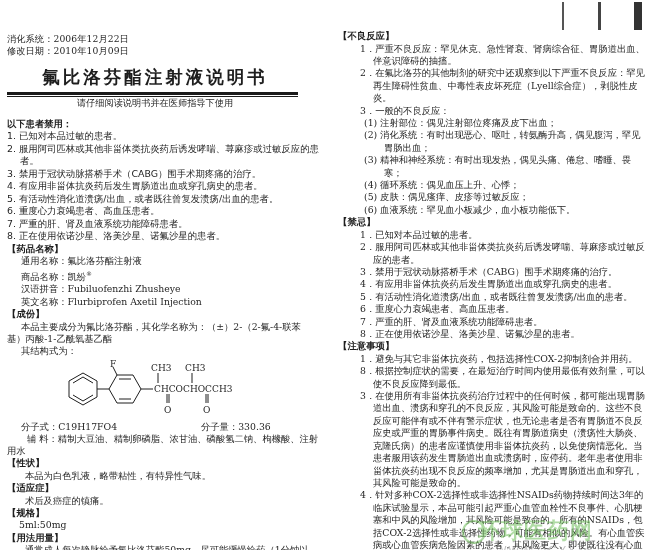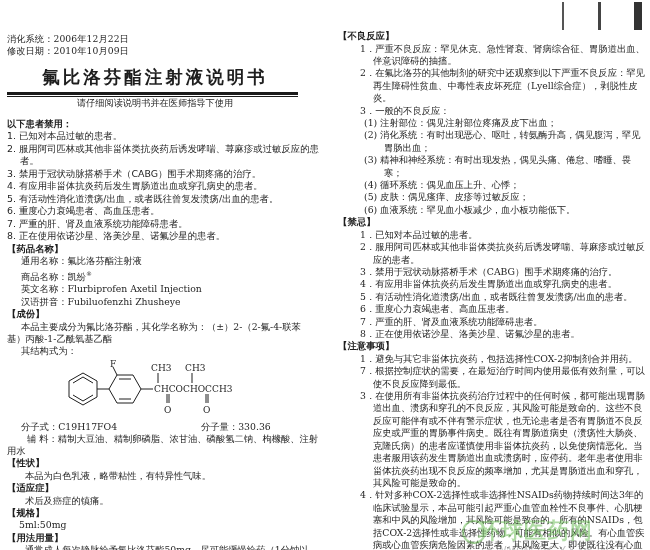--- a/index.html
+++ b/index.html
@@ -72,22 +72,22 @@
       <div class="li">4.  有应用非甾体抗炎药后发生胃肠道出血或穿孔病史的患者。</div>
       <div class="li">5.  有活动性消化道溃疡/出血，或者既往曾复发溃疡/出血的患者。</div>
       <div class="li">6.  重度心力衰竭患者、高血压患者。</div>
       <div class="li">7.  严重的肝、肾及血液系统功能障碍患者。</div>
       <div class="li">8.  正在使用依诺沙星、洛美沙星、诺氟沙星的患者。</div>
     </div>
 
     <div class="sec">【药品名称】</div>
     <div class="kv">通用名称：氟比洛芬酯注射液</div>
     <div class="kv"><span>商品名称：凯纷</span><sup>®</sup></div>
+    <div class="kv">汉语拼音：Fubiluofenzhi Zhusheye</div>
     <div class="kv">英文名称：Flurbiprofen Axetil Injection</div>
-    <div class="kv">汉语拼音：Fubiluofenzhi Zhusheye</div>
 
     <div class="sec">【成份】</div>
     <div class="p indent" style="text-indent:14px; padding-left:0;">本品主要成分为氟比洛芬酯，其化学名称为：（±）2-（2-氟-4-联苯基）丙酸-1-乙酰氧基乙酯</div>
     <div class="p indent">其结构式为：</div>
 
     <div class="chem">
       <svg width="300" height="62" viewBox="0 0 300 62">
         <g fill="none" stroke="#1e1e1e" stroke-width="1">
 
           <polygon points="62,22 76,14 90,22 90,38 76,46 62,38"></polygon>
@@ -155,21 +155,21 @@
     <div class="r-li">2．服用阿司匹林或其他非甾体类抗炎药后诱发哮喘、荨麻疹或过敏反应的患者。</div>
     <div class="r-li">3．禁用于冠状动脉搭桥手术（CABG）围手术期疼痛的治疗。</div>
     <div class="r-li">4．有应用非甾体抗炎药后发生胃肠道出血或穿孔病史的患者。</div>
     <div class="r-li">5．有活动性消化道溃疡/出血，或者既往曾复发溃疡/出血的患者。</div>
     <div class="r-li">6．重度心力衰竭患者、高血压患者。</div>
     <div class="r-li">7．严重的肝、肾及血液系统功能障碍患者。</div>
     <div class="r-li">8．正在使用依诺沙星、洛美沙星、诺氟沙星的患者。</div>
 
     <div class="r-sec">【注意事项】</div>
     <div class="r-li">1．避免与其它非甾体抗炎药，包括选择性COX-2抑制剂合并用药。</div>
-    <div class="r-li">7．根据控制症状的需要，在最短治疗时间内使用最低有效剂量，可以使不良反应降到最低。</div>
+    <div class="r-li">8．根据控制症状的需要，在最短治疗时间内使用最低有效剂量，可以使不良反应降到最低。</div>
     <div class="r-li">3．在使用所有非甾体抗炎药治疗过程中的任何时候，都可能出现胃肠道出血、溃疡和穿孔的不良反应，其风险可能是致命的。这些不良反应可能伴有或不伴有警示症状，也无论患者是否有胃肠道不良反应史或严重的胃肠事件病史。既往有胃肠道病史（溃疡性大肠炎、克隆氏病）的患者应谨慎使用非甾体抗炎药，以免使病情恶化。当患者服用该药发生胃肠道出血或溃疡时，应停药。老年患者使用非甾体抗炎药出现不良反应的频率增加，尤其是胃肠道出血和穿孔，其风险可能是致命的。</div>
     <div class="r-li">4．针对多种COX-2选择性或非选择性NSAIDs药物持续时间达3年的临床试验显示，本品可能引起严重心血管血栓性不良事件、心肌梗塞和中风的风险增加，其风险可能是致命的。所有的NSAIDs，包括COX-2选择性或非选择性药物，可能有相似的风险。有心血管疾病或心血管疾病危险因素的患者，其风险更大。即使既往没有心血管症状，医生和患者也应对此类事件的发生保持警惕。应告知患者严重心血管安全性的症状和/或体征以及如果发生应采取的步骤。</div>
 
   </div>
 
   <div class="watermark">
     <div class="wm-circle"></div>
     <span>环球医药网</span>
     <span class="url">WWW.QGYYZS.NET</span>
   </div>

